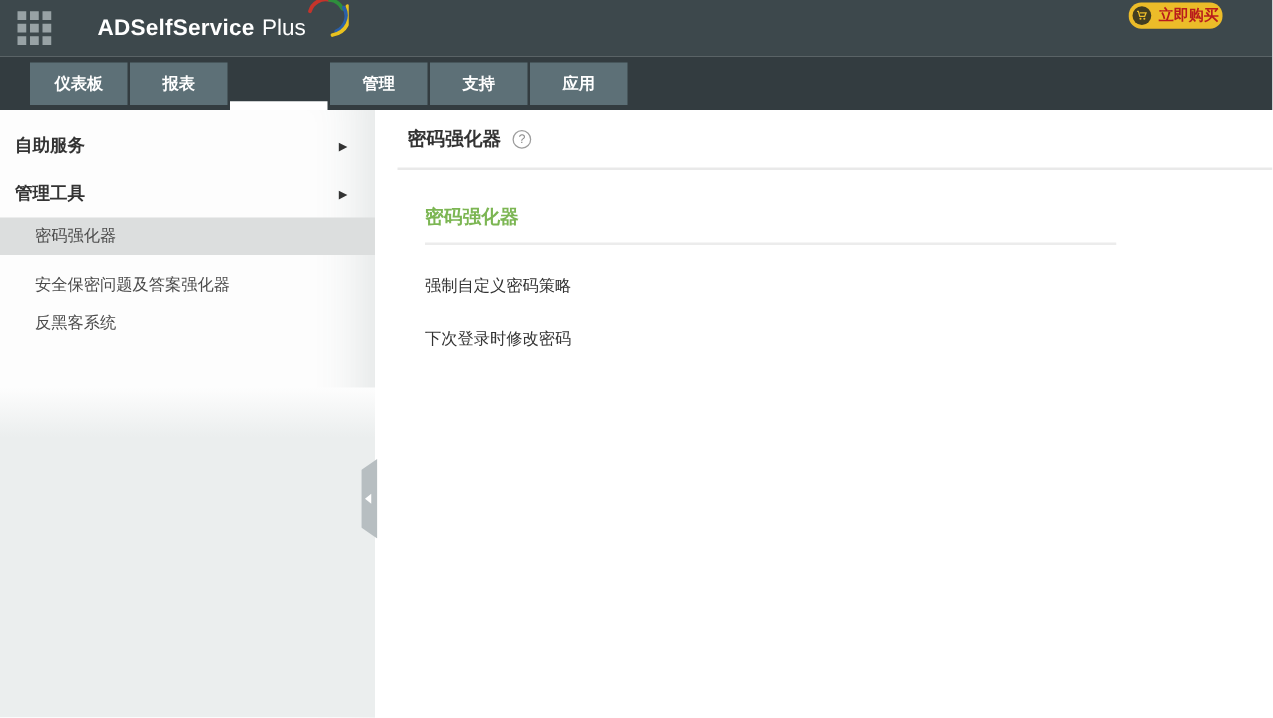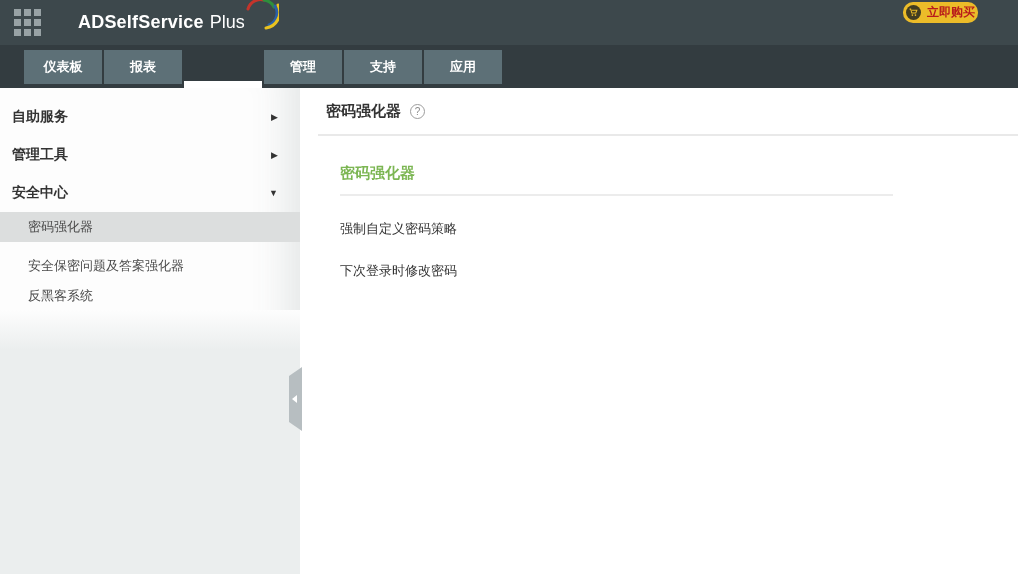--- a/index.html
+++ b/index.html
@@ -100,24 +100,20 @@
     <aside class="sidebar">
       <div class="side-nav">
         <div class="group">
           <span>自助服务</span>
           <span class="chev">▶</span>
         </div>
         <div class="group">
           <span>管理工具</span>
           <span class="chev">▶</span>
         </div>
-        <div class="group">
-          <span>安全中心</span>
-          <span class="chev">▼</span>
-        </div>
         <div class="sub-item selected">密码强化器</div>
         <div class="sub-item">安全保密问题及答案强化器</div>
         <div class="sub-item">反黑客系统</div>
       </div>
       <div class="sidebar-filler"></div>
       <div class="collapse-handle">
         <span class="collapse-arrow"></span>
       </div>
     </aside>
 

